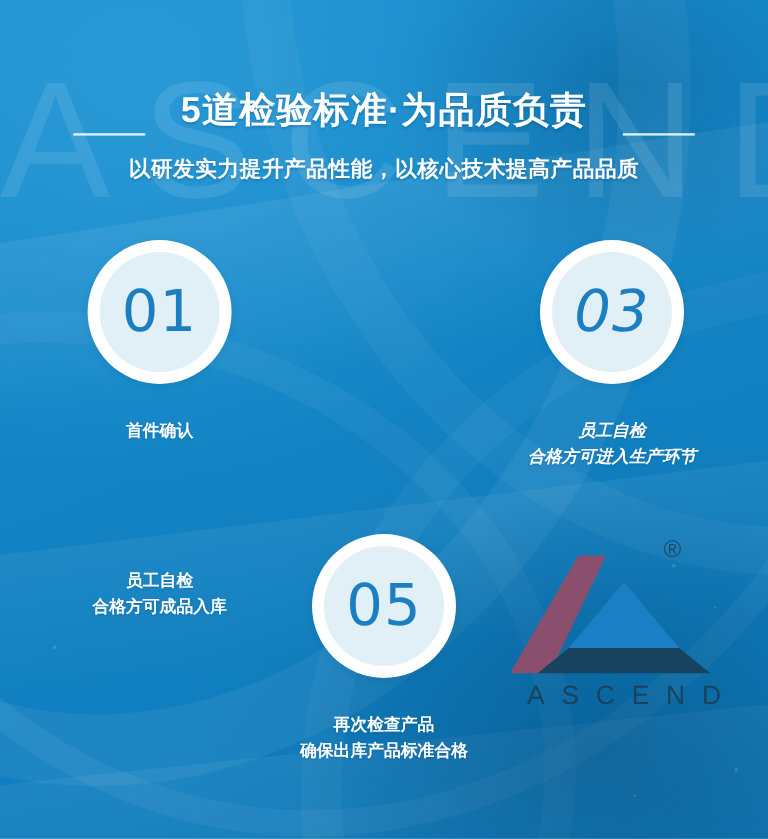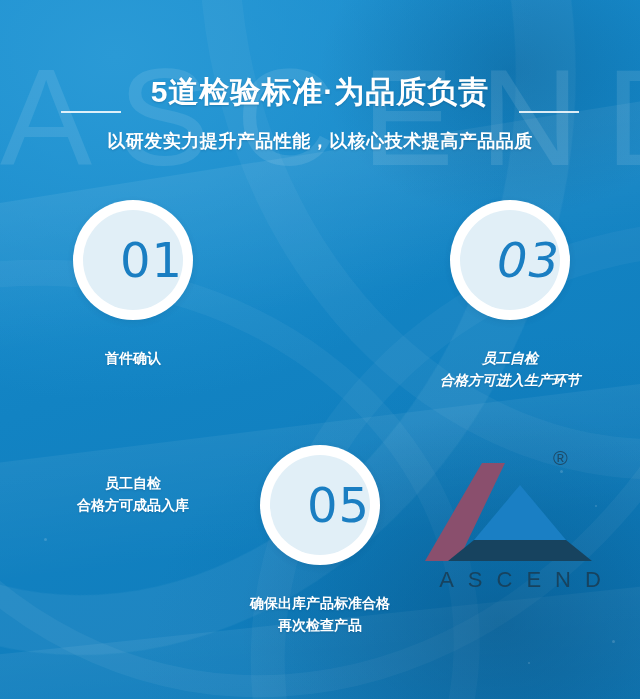--- a/index.html
+++ b/index.html
@@ -153,21 +153,21 @@
     align-items:center;
     justify-content:center;
     box-shadow:0 2px 6px rgba(0,45,85,0.10);
   }
   .circle-inner{
     width:100px; height:100px;
     border-radius:50%;
     background:#e1eff7;
     display:flex;
     align-items:center;
-    justify-content:flex-end;
+    justify-content:center;
   }
   .num{
     font-size:48px;
     font-weight:400;
     color:#1a7ec2;
     letter-spacing:1px;
     line-height:1;
     font-family:"DejaVu Sans","Liberation Sans",sans-serif;
   }
   .step-lines{
@@ -270,22 +270,22 @@
     </div>
   </div>
 
   <div class="step" style="left:220px;top:445px;">
     <div class="circle">
       <div class="circle-inner">
         <span class="num">05</span>
       </div>
     </div>
     <div class="step-lines">
+      <div>再次检查产品</div>
       <div>确保出库产品标准合格</div>
-      <div>再次检查产品</div>
     </div>
   </div>
 
   <div class="logo">
     <svg width="200" height="130" viewBox="0 0 200 130">
 
       <polygon points="62,20 85,20 38,118 5,118" fill="#8a4f6d"></polygon>
 
       <polygon points="100,42 146,97 54,97" fill="#1a7fc4"></polygon>
 

